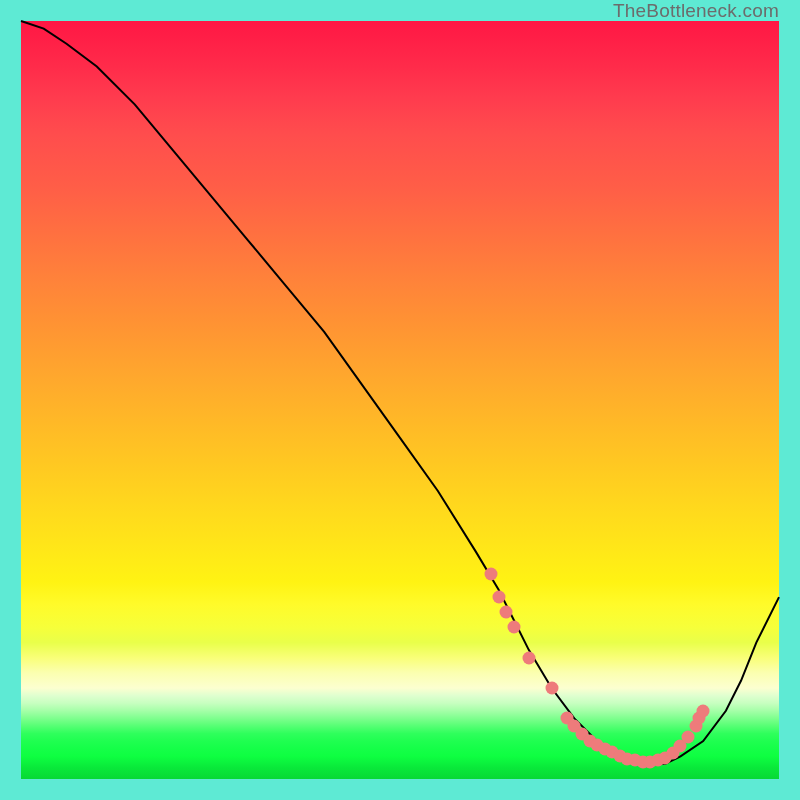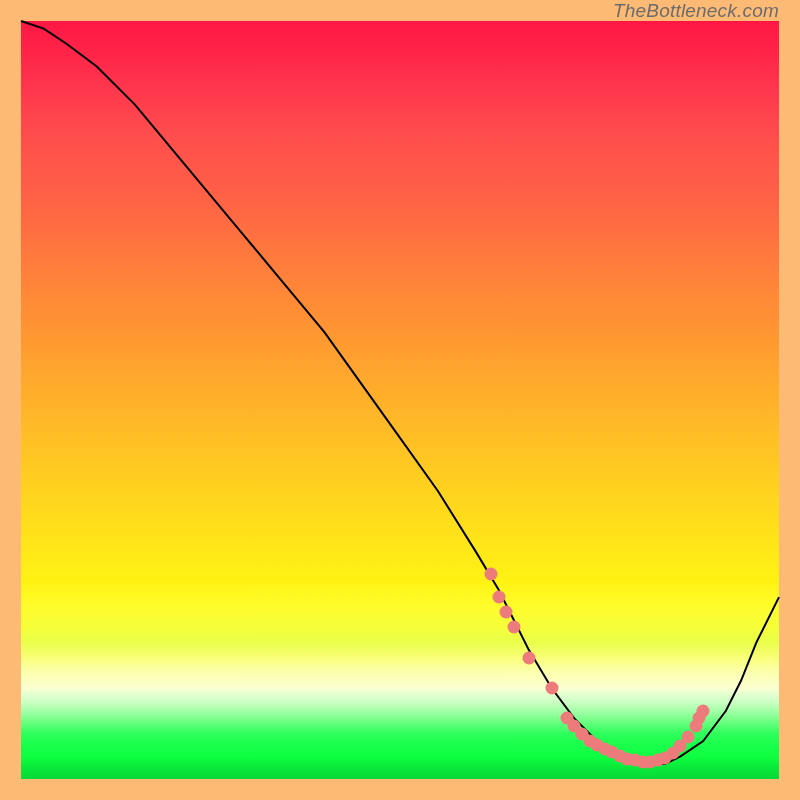--- a/index.html
+++ b/index.html
@@ -7,22 +7,21 @@
     width: 800px;
     height: 800px;
     background: #000;
     overflow: hidden;
     font-family: Arial, Helvetica, sans-serif;
   }
   .frame {
     position: relative;
     width: 800px;
     height: 800px;
-    background: #fdba74;
-    font-style: italic;
+    background: #5eead4;
   }
   .plot {
     position: absolute;
     left: 21px;
     top: 21px;
     width: 758px;
     height: 758px;
     
     background: linear-gradient(
       to bottom,

